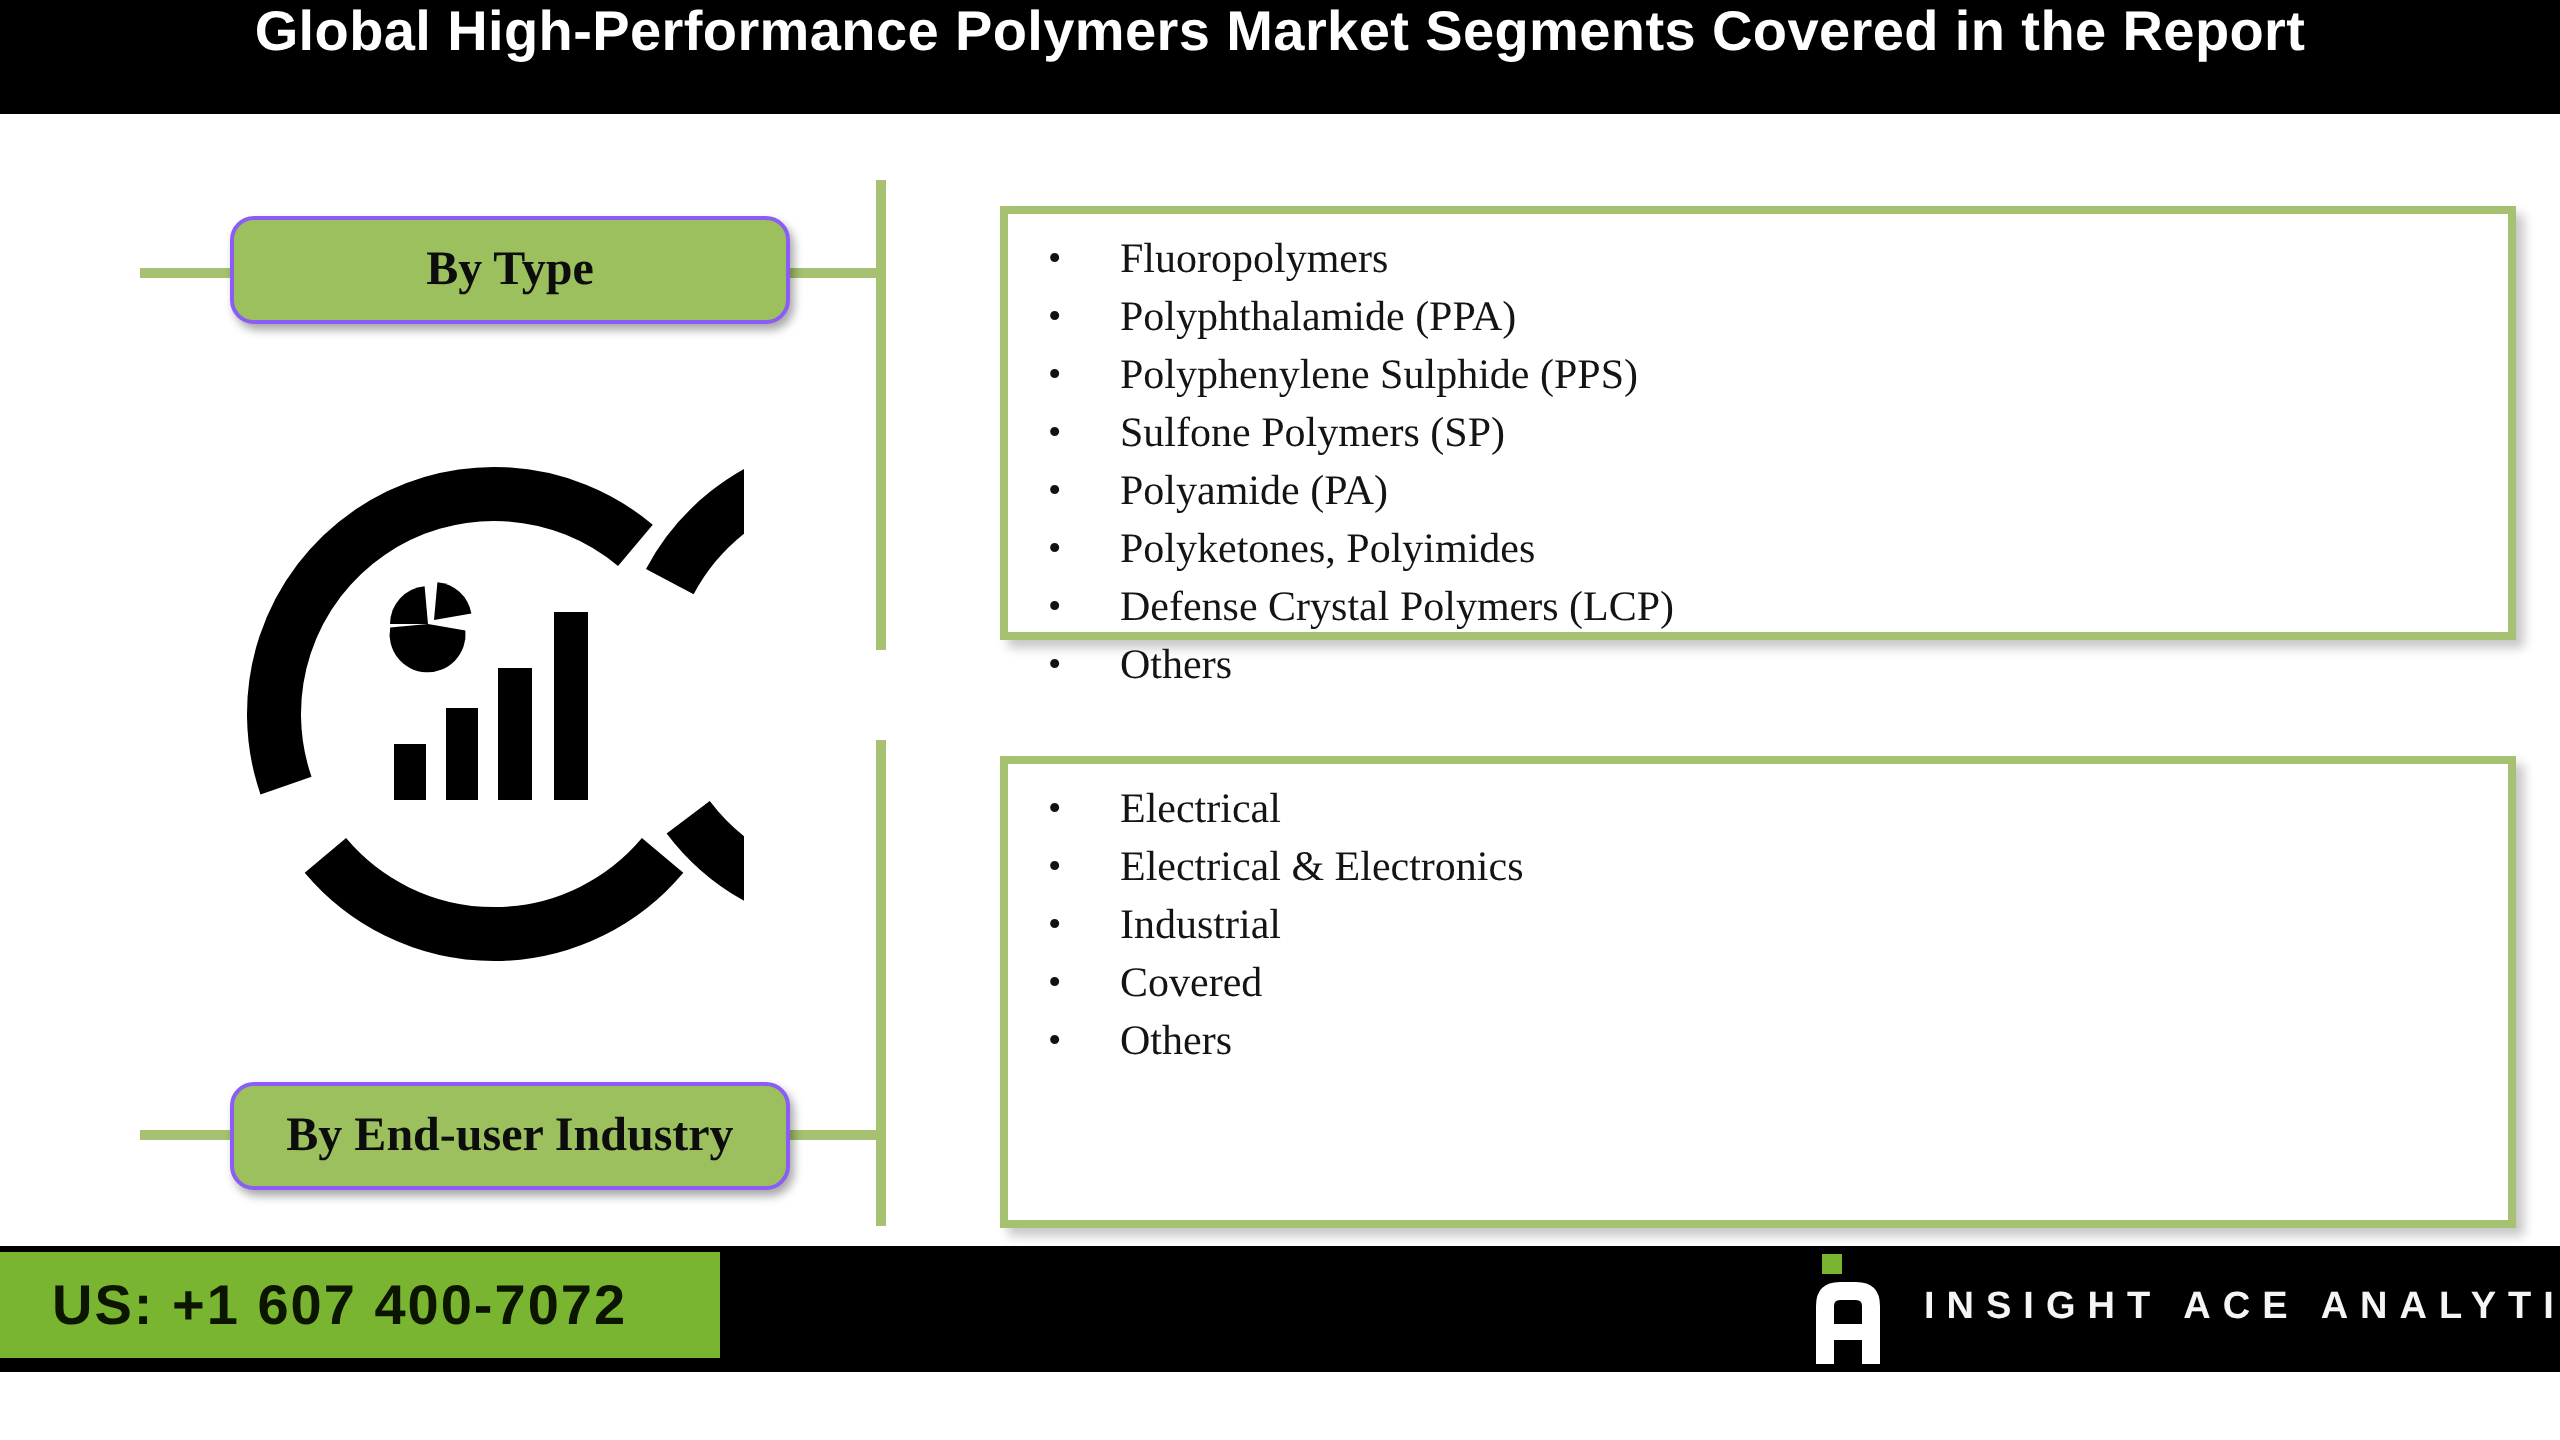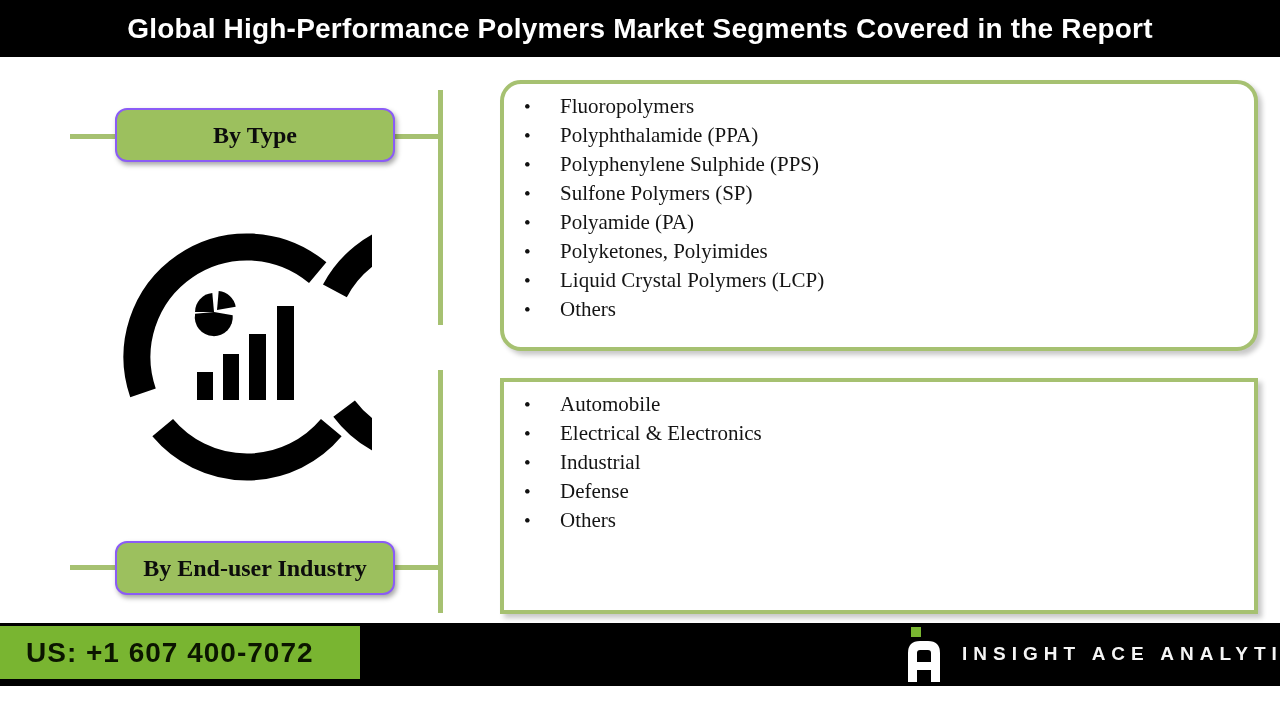--- a/index.html
+++ b/index.html
@@ -3,21 +3,21 @@
 <meta charset="utf-8">
 <style>
   html,body{margin:0;padding:0;background:#fff;}
   .canvas{
     position:relative;width:1280px;height:720px;overflow:hidden;background:#ffffff;
     font-family:"Liberation Sans", sans-serif;
   }
   
   .header{
     position:absolute;left:0;top:0;width:1280px;height:57px;background:#000000;
-    display:flex;align-items:center;justify-content:center;
+    display:flex;align-items:flex-start;justify-content:center;
   }
   .header-title{
     color:#ffffff;font-size:28px;font-weight:bold;letter-spacing:.2px;
     font-family:"Liberation Sans", sans-serif;
   }
   
   .hline,.vline{position:absolute;background:#a6c171;}
   .hline{height:5px;}
   .vline{width:5px;}
   .hline.l1a{left:70px;top:134px;width:47px;}
@@ -36,21 +36,21 @@
     box-sizing:border-box;
   }
   .seg-btn.btn-type{top:108px;}
   .seg-btn.btn-enduser{top:541px;}
   
   .list-box{
     position:absolute;left:500px;width:758px;background:#ffffff;
     border:4px solid #a6c171;box-sizing:border-box;
     box-shadow:4px 4px 5px rgba(0,0,0,.22);
   }
-  .list-box.box1{top:80px;height:271px;border-radius:21px;}
+  .list-box.box1{top:103px;height:217px;}
   .list-box.box2{top:378px;height:236px;}
   .list-box ul{
     margin:0;padding:8px 0 0 16px;list-style:none;
     font-family:"Liberation Serif", serif;font-size:21px;line-height:29px;color:#141414;
   }
   .list-box li{position:relative;padding-left:40px;}
   .list-box li::before{
     content:"\2022";position:absolute;left:4px;top:0;font-size:19px;color:#111;
   }
   
@@ -113,31 +113,31 @@
   </svg>
 
   <div class="list-box box1">
     <ul>
         <li>Fluoropolymers</li>
         <li>Polyphthalamide (PPA)</li>
         <li>Polyphenylene Sulphide (PPS)</li>
         <li>Sulfone Polymers (SP)</li>
         <li>Polyamide (PA)</li>
         <li>Polyketones, Polyimides</li>
-        <li>Liquid Crystal Polymers (LCP)</li>
+        <li>Defense Crystal Polymers (LCP)</li>
         <li>Others</li>
       </ul>
   </div>
 
   <div class="list-box box2">
     <ul>
-        <li>Automobile</li>
+        <li>Electrical</li>
         <li>Electrical &amp; Electronics</li>
         <li>Industrial</li>
-        <li>Defense</li>
+        <li>Covered</li>
         <li>Others</li>
       </ul>
   </div>
 
   <div class="footer">
     <div class="phone-box">
       <span class="phone-text">US: +1 607 400-7072</span>
     </div>
     <div class="logo">
       <svg width="44" height="58" viewBox="0 0 44 58">

